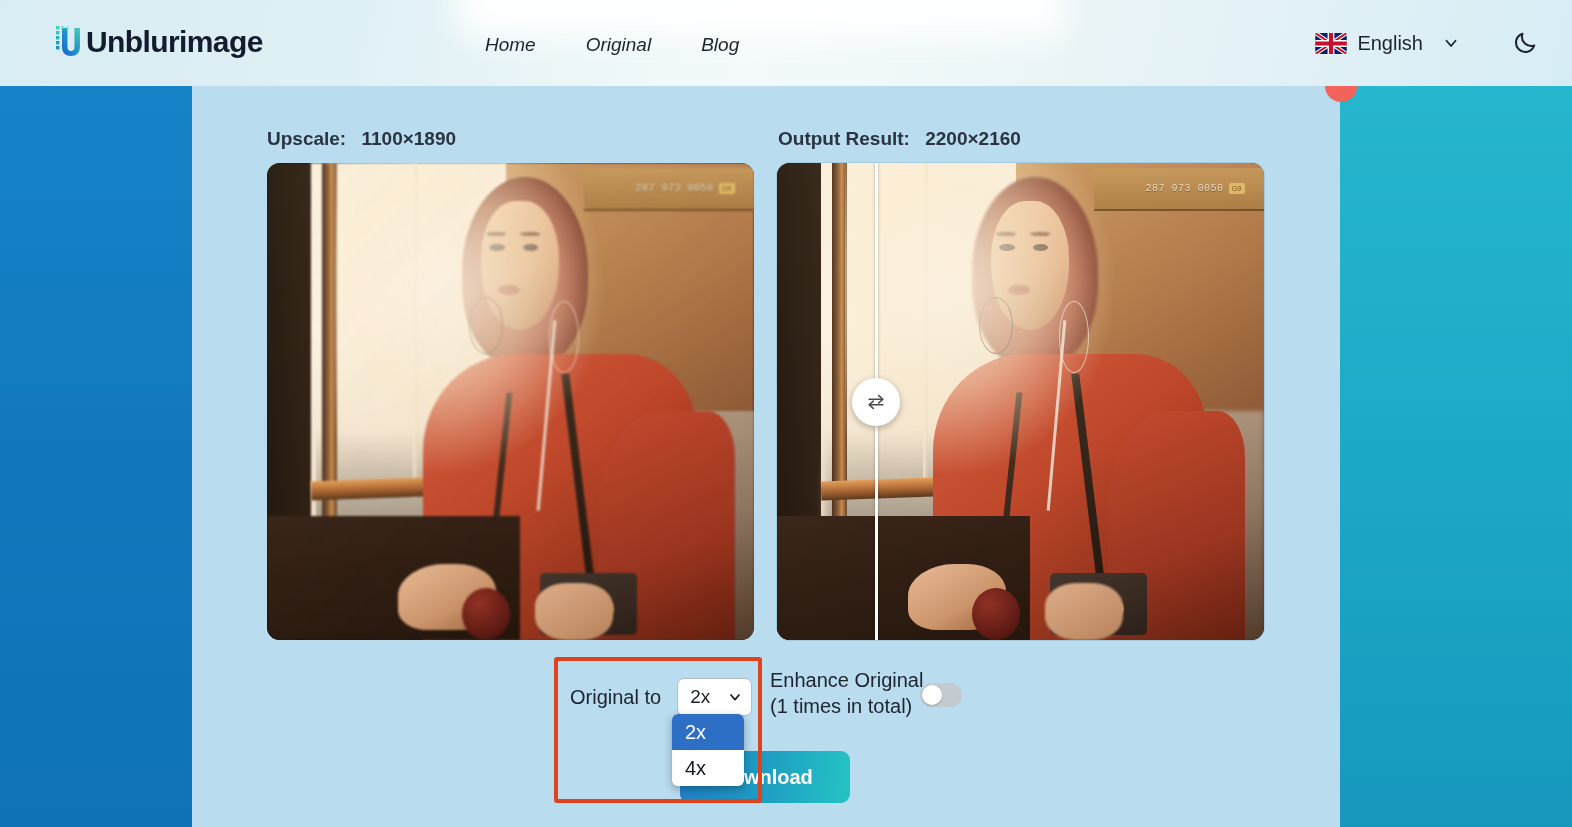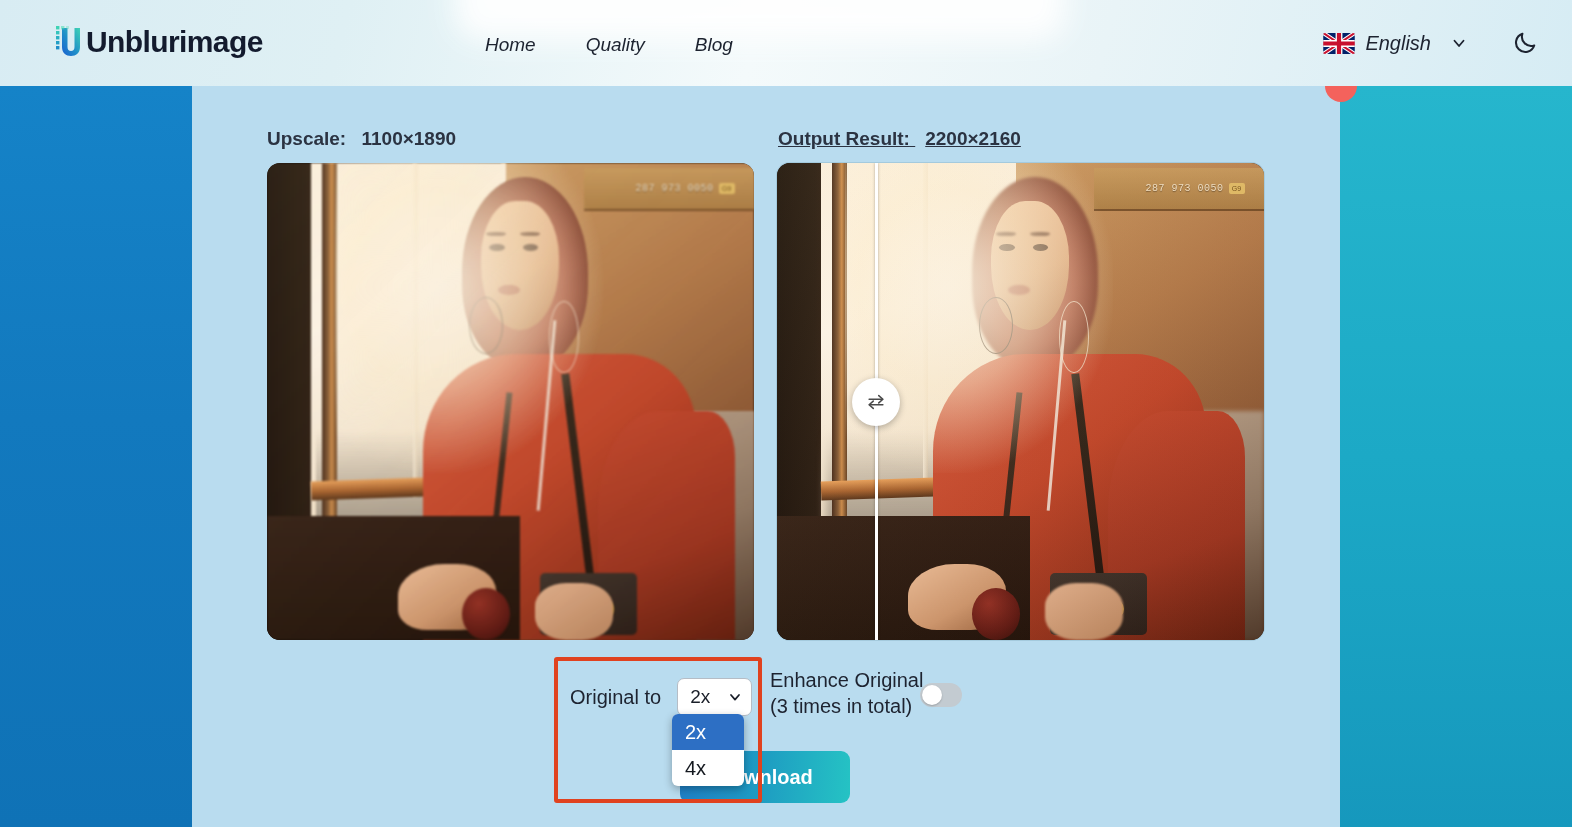--- a/index.html
+++ b/index.html
@@ -66,22 +66,21 @@
     text-decoration: none;
     padding: 4px 25px;
     font-weight: 400;
   }
 
   .header-right {
     position: absolute;
     right: 30px; top: 26px;
     display: flex;
     align-items: center;
-    gap: 8px;
-    font-style: italic;
+    gap: 16px;
   }
   .lang {
     display: flex;
     align-items: center;
     gap: 10px;
     padding-right: 6px;
   }
   .flag { width: 32px; height: 21px; display: block; border-radius: 2px; }
   .lang-label { font-size: 20px; color: #1d2330; }
   .chev { width: 18px; height: 18px; margin-left: 9px; }
@@ -129,21 +128,21 @@
 
   
   .panel-label {
     position: absolute;
     font-size: 19px;
     font-weight: bold;
     color: #2b3342;
     white-space: nowrap;
   }
   .label-original { left: 267px; top: 128px; }
-  .label-output   { left: 778px; top: 128px; text-decoration: underline; }
+  .label-output   { left: 778px; top: 128px; }
   .panel-label .dims { margin-left: 10px; }
 
   .img-frame {
     position: absolute;
     top: 163px;
     width: 487px; height: 477px;
     border-radius: 13px;
     overflow: hidden;
   }
   .frame-left  { left: 267px; }
@@ -473,21 +472,21 @@
         <rect x="4" y="19" width="3.4" height="3.4" fill="#239fc6"></rect>
         <rect x="4" y="24" width="3.4" height="3.4" fill="#1e8ec9"></rect>
         <rect x="9" y="4" width="3.4" height="3.4" fill="#46dcae" opacity=".55"></rect>
         <rect x="14" y="4" width="3.0" height="3.0" fill="#46dcae" opacity=".3"></rect>
       </svg>
       <span class="logo-text">Unblurimage</span>
     </div>
 
     <nav class="nav">
       <a href="#">Home</a>
-      <a href="#">Quality</a>
+      <a href="#">Original</a>
       <a href="#">Blog</a>
     </nav>
 
     <div class="header-right">
       <div class="lang">
         <svg class="flag" viewBox="0 0 60 40">
           <rect width="60" height="40" fill="#012169"></rect>
           <path d="M0,0 L60,40 M60,0 L0,40" stroke="#ffffff" stroke-width="8"></path>
           <path d="M0,0 L60,40 M60,0 L0,40" stroke="#C8102E" stroke-width="4"></path>
           <path d="M30,0 L30,40 M0,20 L60,20" stroke="#ffffff" stroke-width="13"></path>
@@ -609,21 +608,21 @@
     <div class="select-box">
       <span class="select-value">2x</span>
       <svg class="select-caret" viewBox="0 0 24 24" fill="none" stroke="#1a1f29" stroke-width="2.6" stroke-linecap="round" stroke-linejoin="round">
         <polyline points="6 9 12 16 18 9"></polyline>
       </svg>
     </div>
   </div>
 
   <div class="enhance-block">
     <div class="enhance-line">Enhance Original</div>
-    <div class="enhance-line">(3 times in total)</div>
+    <div class="enhance-line">(1 times in total)</div>
   </div>
 
   <div class="toggle">
     <div class="toggle-knob"></div>
   </div>
 
   <button class="download-btn">Download</button>
 
   <div class="dropdown">
     <div class="dd-opt selected">2x</div>

